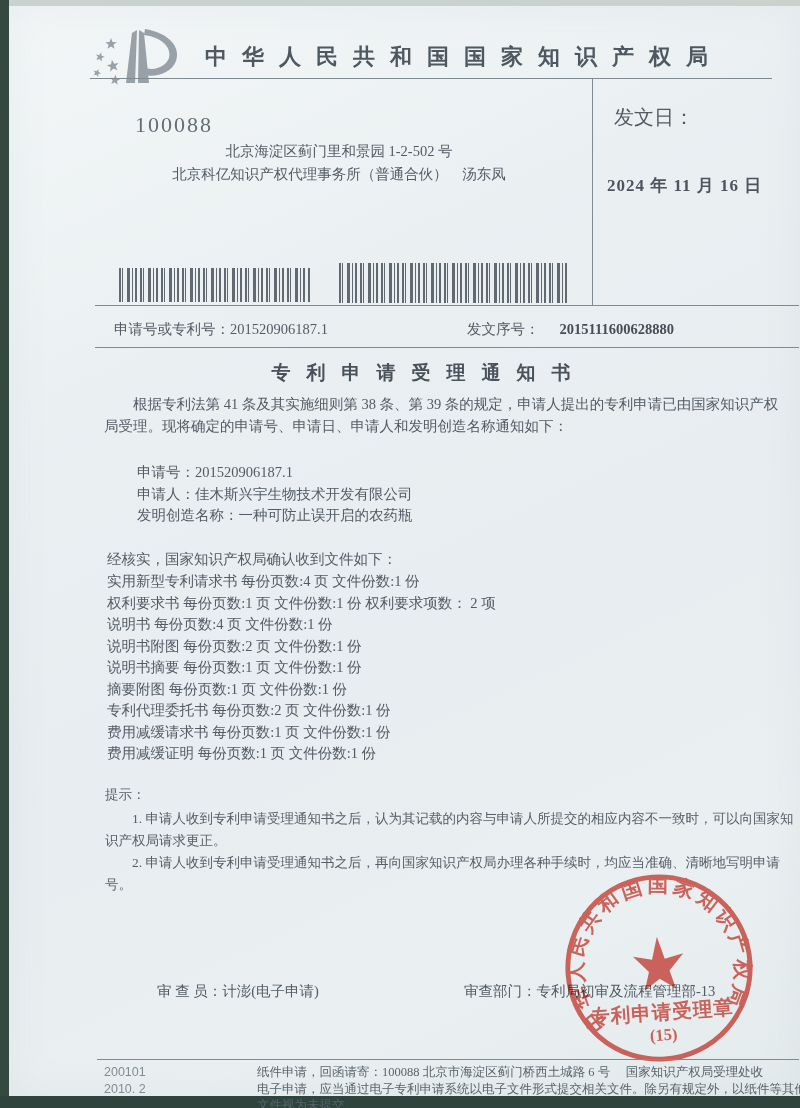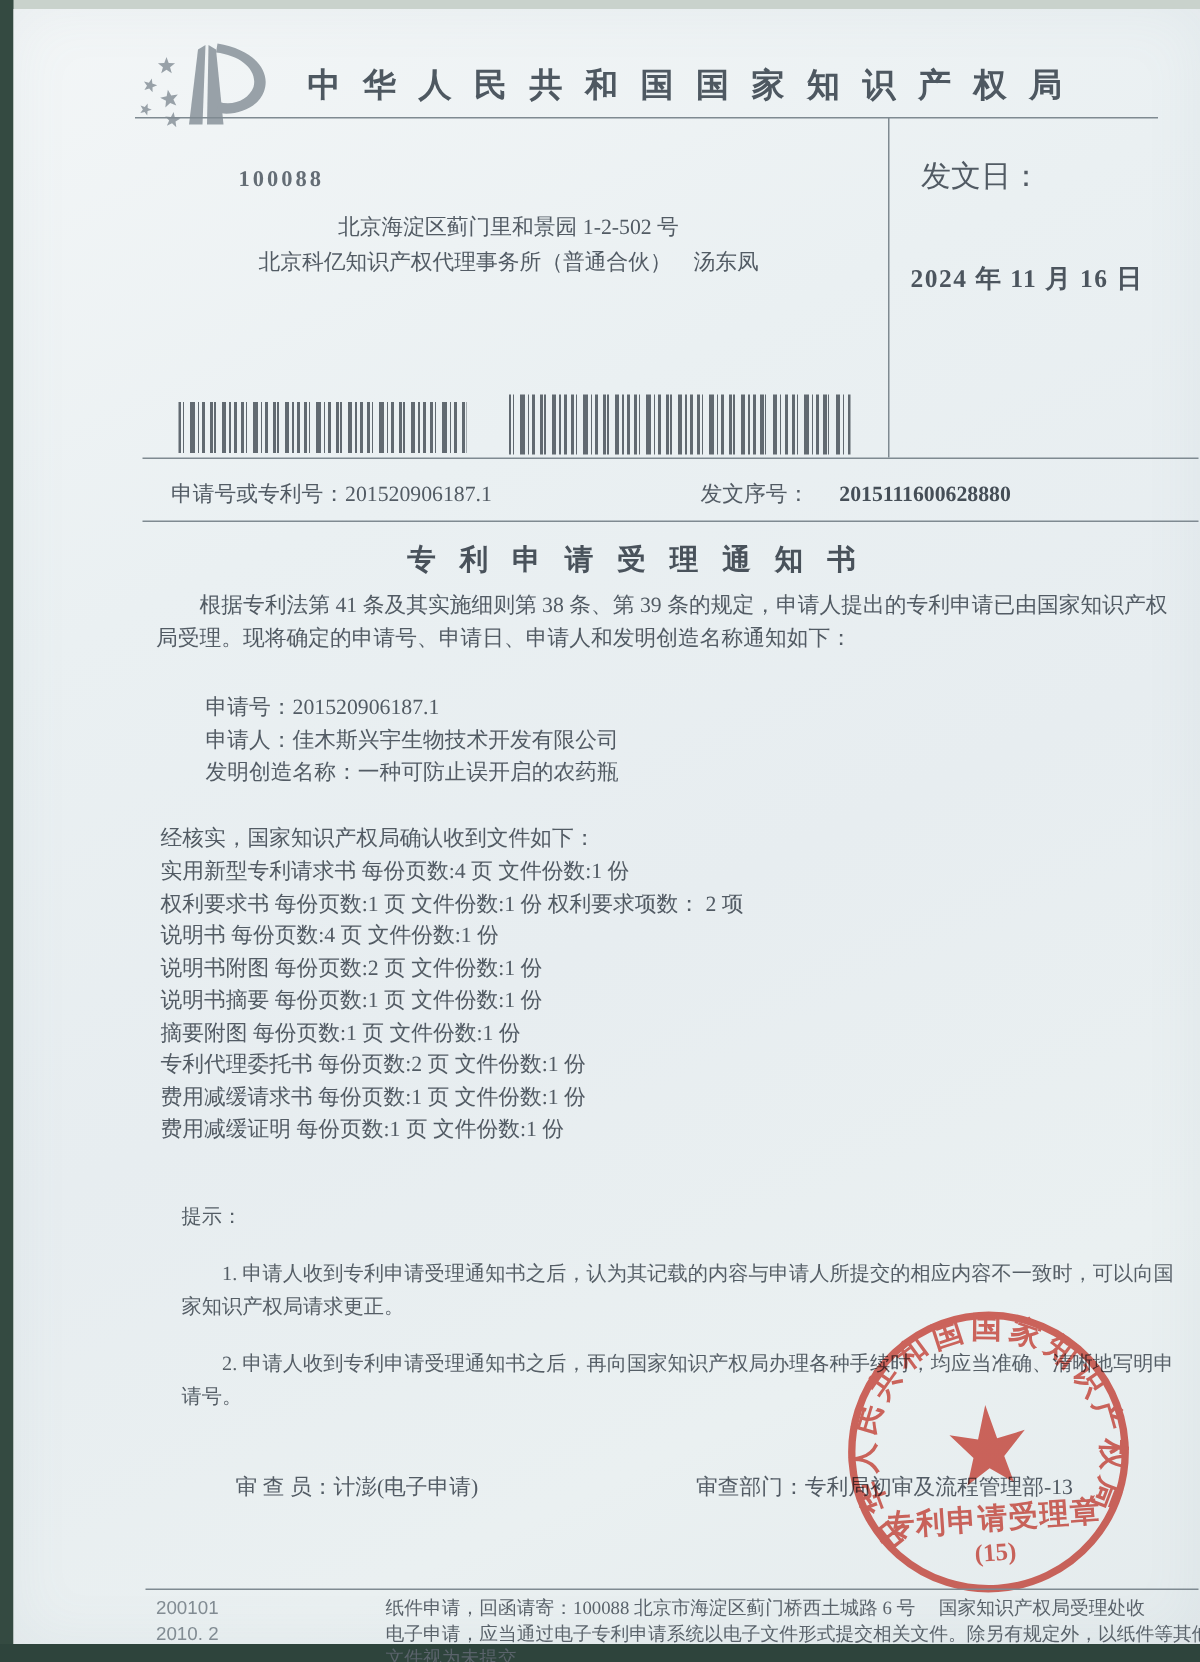--- a/index.html
+++ b/index.html
@@ -18,21 +18,21 @@
   .ink{color:#525b64;}
   .line{position:absolute;background:#7f8a91;height:1px;}
   .vline{position:absolute;background:#7f8a91;width:1px;}
 
   .office-title{
     position:absolute;left:196px;top:36px;width:570px;
     font-size:22px;font-weight:bold;letter-spacing:15px;color:#4e5861;white-space:nowrap;
   }
   .logo{position:absolute;left:78px;top:14px;}
 
-  .postal{position:absolute;left:126px;top:106px;font-size:15px;font-weight:bold;letter-spacing:2px;color:#646d75;margin-left:24px;}
+  .postal{position:absolute;left:126px;top:106px;font-size:22px;font-weight:normal;letter-spacing:2px;color:#646d75;}
   .addr1{position:absolute;left:95px;top:136px;width:470px;text-align:center;font-size:14.5px;}
   .addr2{position:absolute;left:95px;top:159px;width:470px;text-align:center;font-size:14.5px;}
 
   .dispatch-label{position:absolute;left:605px;top:98px;font-size:20px;}
   .dispatch-date{position:absolute;left:598px;top:168px;font-size:17px;font-weight:bold;color:#4c555e;letter-spacing:1px;white-space:nowrap;}
 
   .barcode{
     position:absolute;
     background:repeating-linear-gradient(90deg,
       #49525a 0px,#49525a 2px,transparent 2px,transparent 3px,
@@ -55,21 +55,21 @@
     font-size:19px;font-weight:bold;letter-spacing:16px;color:#49525b;white-space:nowrap;
   }
   .body-text{font-size:14.5px;line-height:21.5px;color:#525b64;}
   .intro{position:absolute;left:95px;top:388px;width:676px;text-indent:2em;}
   .fields{position:absolute;left:128px;top:456px;}
   .received-intro{position:absolute;left:98px;top:543px;}
   .docs{position:absolute;left:98px;top:565px;}
   .docs div,.fields div{white-space:nowrap;}
 
   .tips{position:absolute;left:96px;top:778px;width:694px;font-size:13.5px;line-height:22px;color:#555e66;}
-  .tips p{margin:16px;text-indent:2em;}
+  .tips p{margin:0;text-indent:2em;}
   .tips .tips-label{text-indent:0;margin-bottom:2px;}
 
   .signoff{position:absolute;top:976px;left:0;width:800px;font-size:14.5px;}
   .examiner{position:absolute;left:148px;white-space:nowrap;}
   .department{position:absolute;left:455px;white-space:nowrap;}
 
   .stamp{
     position:absolute;left:552px;top:864px;width:196px;height:196px;
     mix-blend-mode:multiply;opacity:.88;transform:rotate(-4deg);
   }

